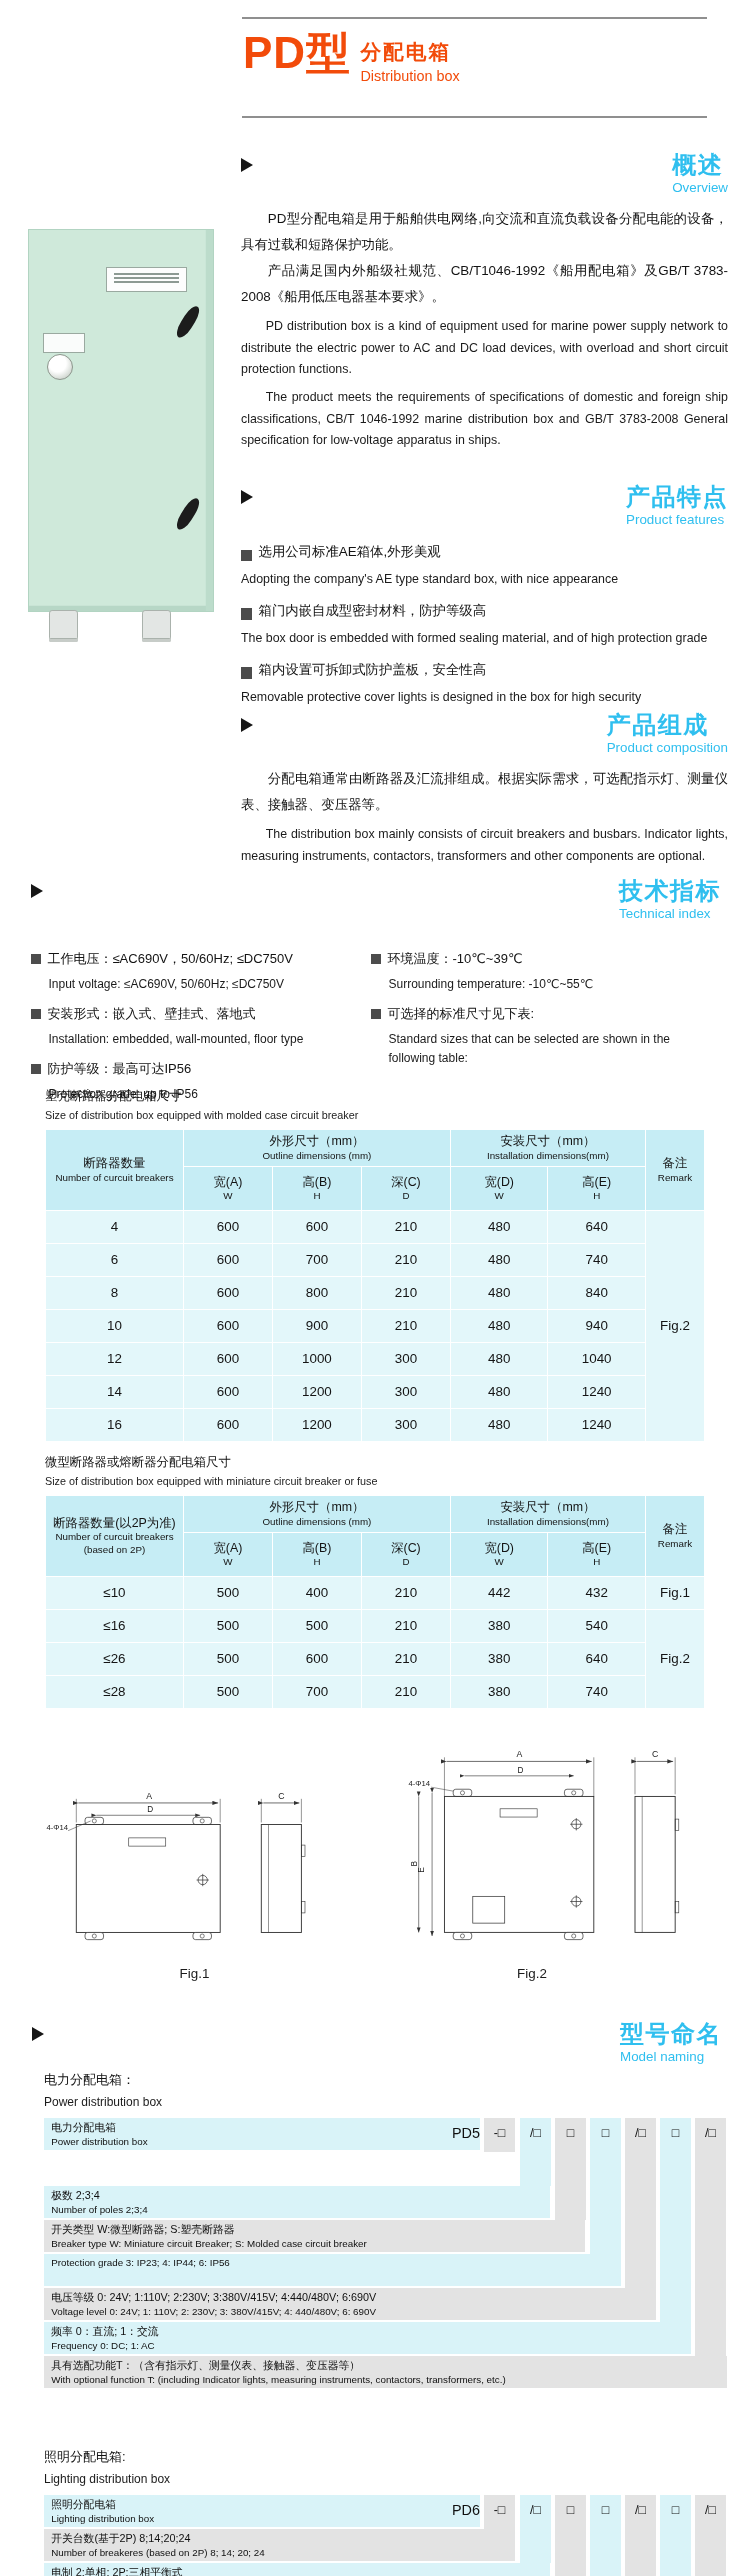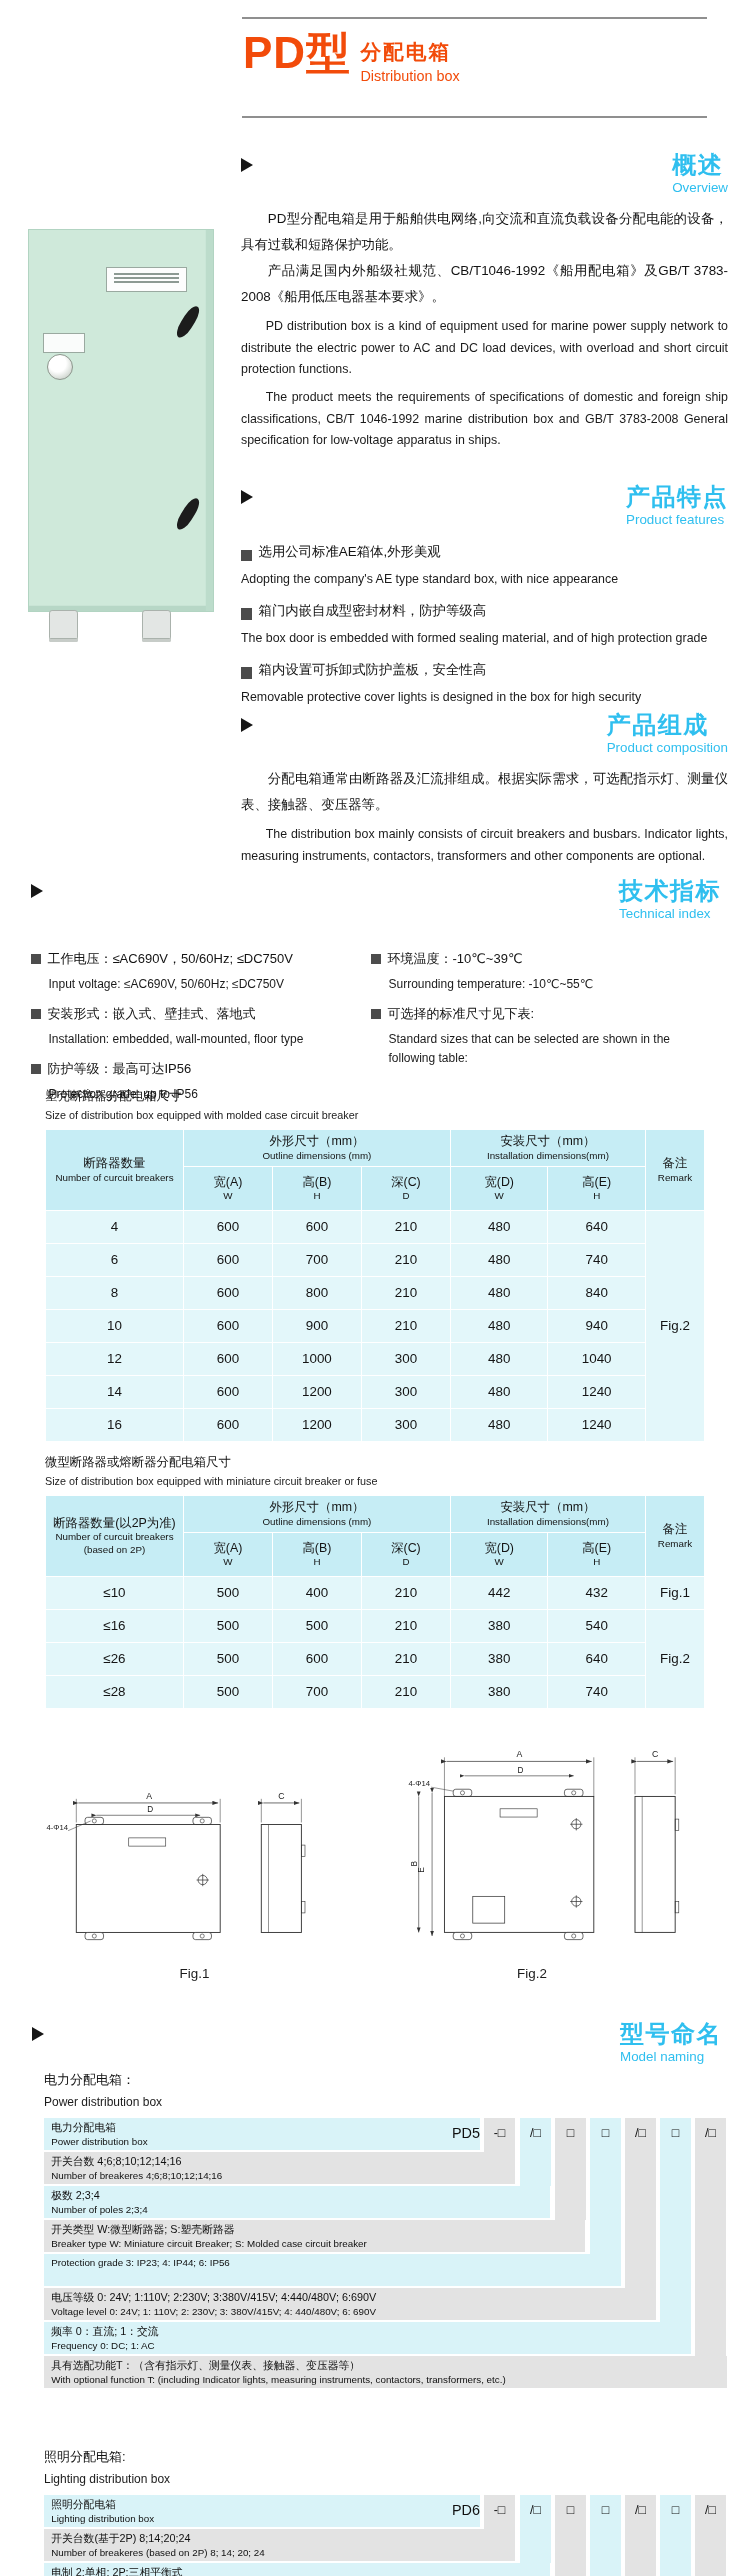--- a/index.html
+++ b/index.html
@@ -560,24 +560,20 @@
       <div class="strip c s2"></div>
       <div class="strip g s3"></div>
       <div class="strip c s4"></div>
       <div class="strip g s5"></div>
       <div class="strip c s6"></div>
       <div class="strip g s7"></div>
       <div class="drow c r1">
           <span class="rcn">电力分配电箱</span>
           <span class="ren">Power distribution box</span>
         </div>
-      <div class="drow g r2">
-          <span class="rcn">开关台数  4;6;8;10;12;14;16</span>
-          <span class="ren">Number of breakeres  4;6;8;10;12;14;16</span>
-        </div>
       <div class="drow c r3">
           <span class="rcn">极数  2;3;4</span>
           <span class="ren">Number of poles  2;3;4</span>
         </div>
       <div class="drow g r4">
           <span class="rcn">开关类型  W:微型断路器; S:塑壳断路器</span>
           <span class="ren">Breaker type W: Miniature circuit Breaker; S: Molded case circuit breaker</span>
         </div>
       <div class="drow c r5">
           <span class="ren">Protection grade  3: IP23; 4: IP44; 6: IP56</span>

